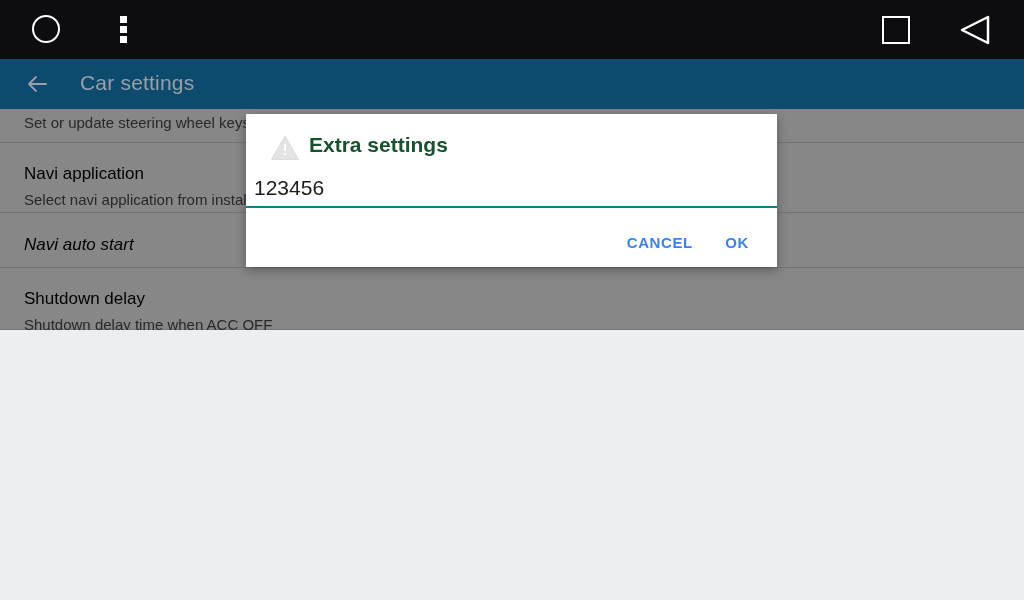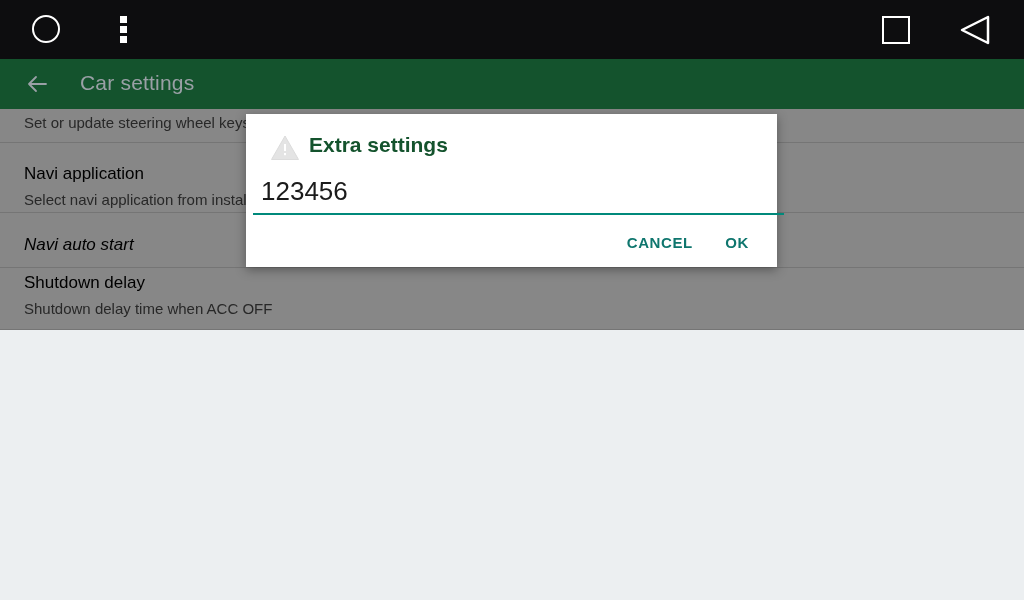--- a/index.html
+++ b/index.html
@@ -58,21 +58,21 @@
     position: absolute;
     left: 958px; top: 14px;
     width: 34px; height: 32px;
   }
 
   
   #actionbar {
     position: absolute;
     left: 0; top: 59px;
     width: 1024px; height: 50px;
-    background: #14532d;
+    background: #0c4a6e;
     z-index: 30;
   }
   .ab-back {
     position: absolute;
     left: 25px; top: 13px;
     width: 24px; height: 24px;
   }
   .ab-title {
     position: absolute;
     left: 80px; top: 12px;
@@ -105,21 +105,21 @@
     font-size: 15px;
     color: #4a4a4a;
     line-height: 1;
     margin-top: 10px;
     white-space: nowrap;
   }
   #row0 { height: 34px; }
   #row0 .summary { margin-top: 0; padding-top: 6px; }
   #row1 { height: 70px; padding-top: 22px; }
   #row2 { height: 55px; padding-top: 23px; font-style: italic; }
-  #row3 { height: 62px; padding-top: 6px; }
+  #row3 { height: 62px; padding-top: 22px; }
 
   
   #scrim {
     position: absolute;
     left: 0; top: 109px;
     width: 1024px; height: 221px;
     background: rgba(0,0,0,0.46);
     z-index: 15;
   }
 
@@ -154,42 +154,41 @@
     width: 531px;
   }
   .dlg-input {
     width: 531px;
     box-sizing: border-box;
     border: none;
     outline: none;
     background: transparent;
     padding: 0 4px 6px 8px;
     font-family: "Liberation Sans", sans-serif;
-    font-size: 26px;
+    font-size: 21px;
     color: #1b1b1b;
     border-bottom: 2px solid #00897b;
-    margin-left: 7px;
   }
   .dlg-buttons {
     position: absolute;
     right: 0; top: 112px;
     width: 531px;
     text-align: right;
     padding-right: 14px;
     box-sizing: border-box;
   }
   .dlg-btn {
     display: inline-block;
     background: none;
     border: none;
     font-family: "Liberation Sans", sans-serif;
     font-size: 15px;
     font-weight: bold;
     letter-spacing: .6px;
-    color: #0f766e;
+    color: #3b82f6;
     cursor: pointer;
     padding: 8px 14px;
   }
 
   
   #keyboard {
     position: absolute;
     left: 0; top: 330px;
     width: 1024px; height: 270px;
     background: #eceff1;

